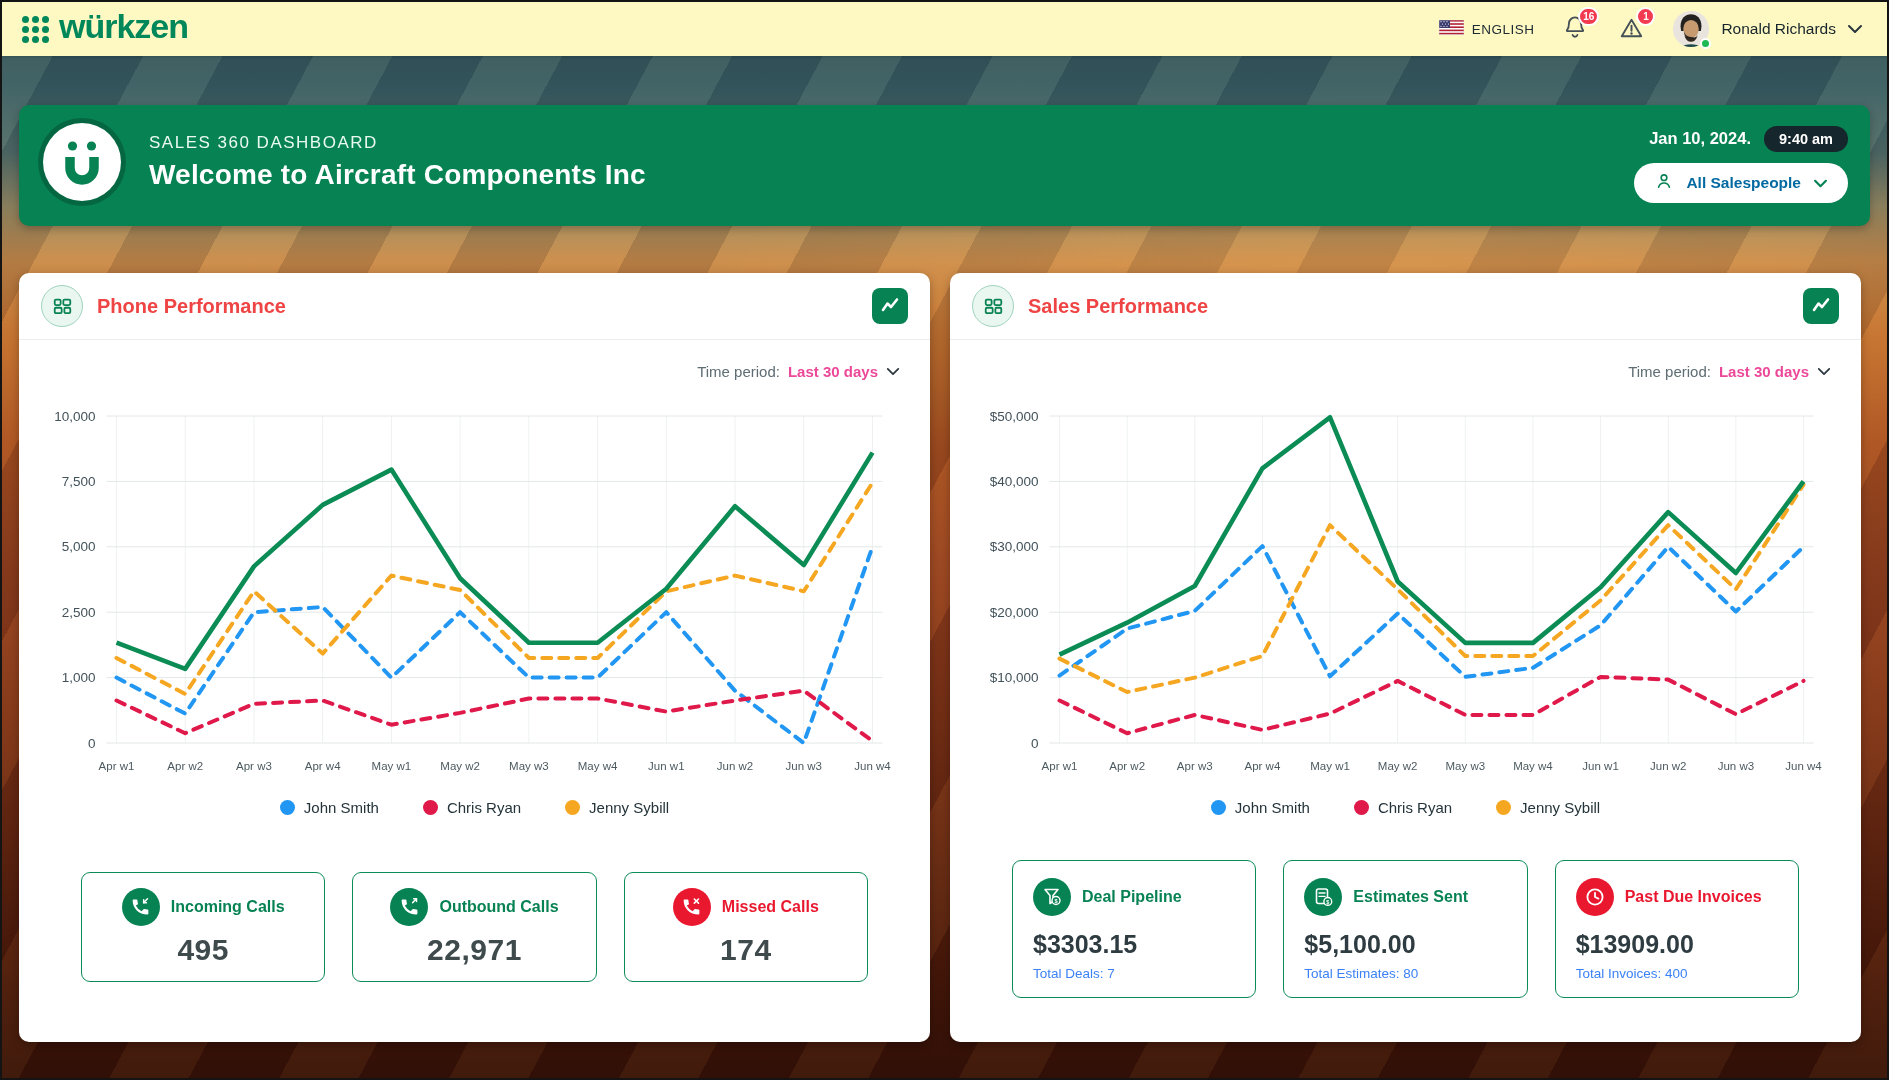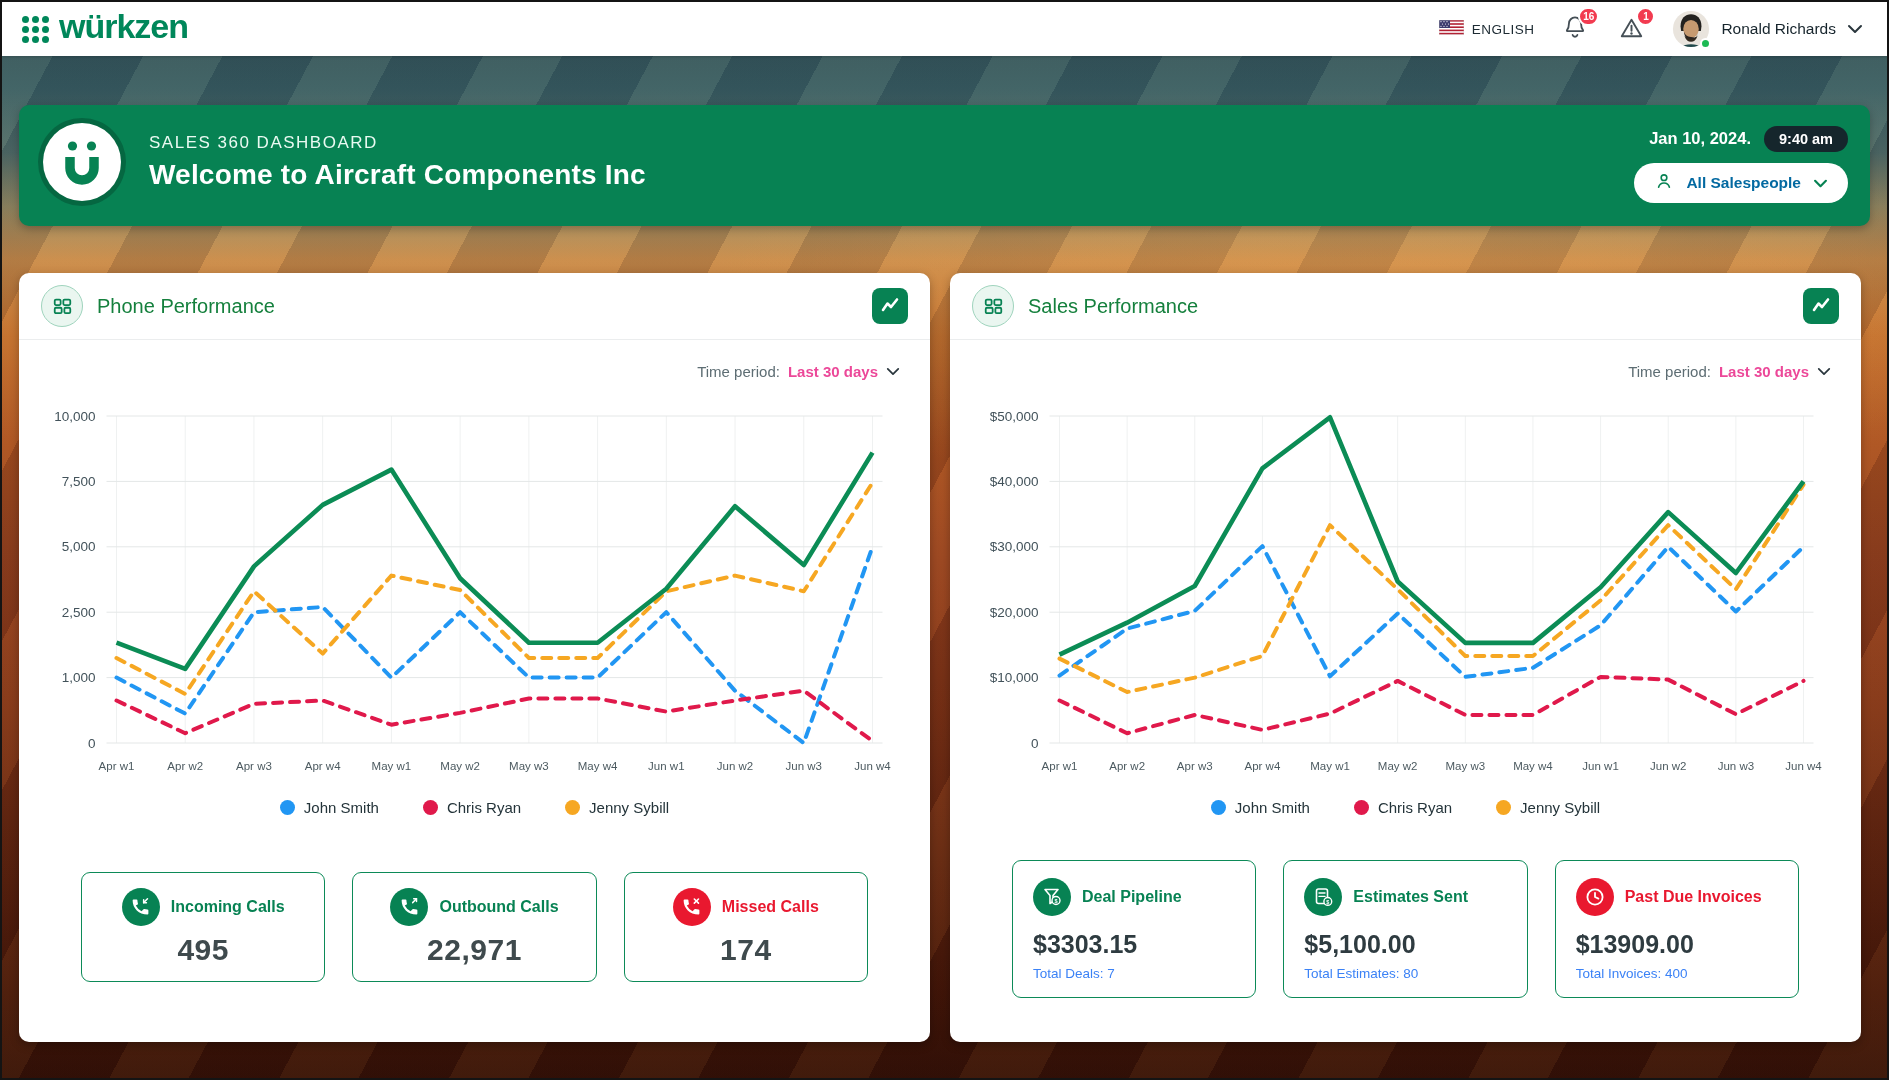--- a/index.html
+++ b/index.html
@@ -6,21 +6,21 @@
   html,body { width:1889px; height:1080px; overflow:hidden;
     font-family:"Liberation Sans","DejaVu Sans",sans-serif; }
   .frame { position:relative; width:1889px; height:1080px; border:2px solid #141414; overflow:hidden; background:#777; }
   .bg { position:absolute; inset:0;
     background:
       radial-gradient(1100px 340px at 72% 28%, rgba(255,175,85,.22), transparent 60%),
       repeating-linear-gradient(118deg, rgba(255,165,75,.07) 0 70px, rgba(40,12,5,.14) 70px 150px),
       linear-gradient(180deg,#2d4f59 0%,#356069 8%,#4f7170 14%,#97906a 19%,#c98e4e 24%,#c1702f 31%,#aa5222 41%,#964220 52%,#7e3317 66%,#5e2410 80%,#431609 92%,#321007 100%);
   }
   
-  .navbar { position:relative; z-index:5; height:54px; background:#ffffff; display:flex; 
+  .navbar { position:relative; z-index:5; height:54px; background:#fef9c3; display:flex; 
     justify-content:space-between; padding:0 24px 0 20px; box-shadow:0 1px 3px rgba(0,0,0,.18); }
   .brand { display:flex; align-items:center; gap:10px; }
   .logo-grid { display:grid; grid-template-columns:repeat(3,7px); grid-gap:3px; }
   .logo-grid i { width:7px; height:7px; border-radius:50%; background:#00875A; display:block; }
   .brand-text { font-size:34px; font-weight:bold; color:#00875A; letter-spacing:-1px; line-height:1; padding-bottom:6px;}
   .nav-right { display:flex; align-items:center; gap:26px; }
   .lang { display:flex; align-items:center; gap:8px; font-size:13.5px; color:#1d2b33; letter-spacing:.5px; cursor:pointer;}
   .icon-btn { position:relative; background:none; border:none; cursor:pointer; width:30px; height:30px; }
   .badge { position:absolute; top:-7px; right:-9px; min-width:19px; height:19px; border-radius:10px;
     background:#F23B50; color:#fff; font-size:10px; font-weight:bold; display:flex; align-items:center;
@@ -46,21 +46,21 @@
   .sp-btn { display:flex; align-items:center; gap:12px; background:#fff; border:none; height:40px; border-radius:20px;
     padding:0 20px; cursor:pointer; font-family:inherit; }
   .sp-btn span { font-size:15.5px; font-weight:600; color:#0369a1; }
   
   .cards { position:relative; z-index:3; display:flex; gap:20px; margin:47px 17px 0; }
   .card { background:#fff; border-radius:10px; width:911px; height:769px; box-shadow:0 3px 10px rgba(0,0,0,.28); overflow:hidden; }
   .card-head { display:flex; align-items:center; justify-content:space-between; height:66px; padding:0 22px; }
   .head-left { display:flex; align-items:center; gap:14px; }
   .head-badge { width:42px; height:42px; border-radius:50%; background:#eaf6f0; border:1px solid #9fd4bd;
     display:flex; align-items:center; justify-content:center; }
-  .card-title { font-size:20px; font-weight:normal; color:#15803d; }
+  .card-title { font-size:20px; font-weight:bold; color:#ef4444; }
   .trend-btn { width:36px; height:36px; border-radius:8px; background:#078253; border:none; cursor:pointer;
     display:flex; align-items:center; justify-content:center; }
   .divider { height:1px; background:#ebedee; }
   .period-row { display:flex; justify-content:flex-end; align-items:center; gap:8px; margin:22px 30px 20px 0; cursor:pointer;padding-left:36px;}
   .period-label { font-size:15px; color:#5d6d73; }
   .period-value { font-size:15px; font-weight:bold; color:#ec4899; }
   .chart-wrap { padding:0 26px 0 16px; }
   svg.chart { display:block; width:100%; height:385px; }
   .legend { display:flex; justify-content:center; gap:44px; margin-top:14px; }
   .legend-item { display:flex; align-items:center; gap:9px; font-size:15px; color:#24343a; font-weight:500; }

